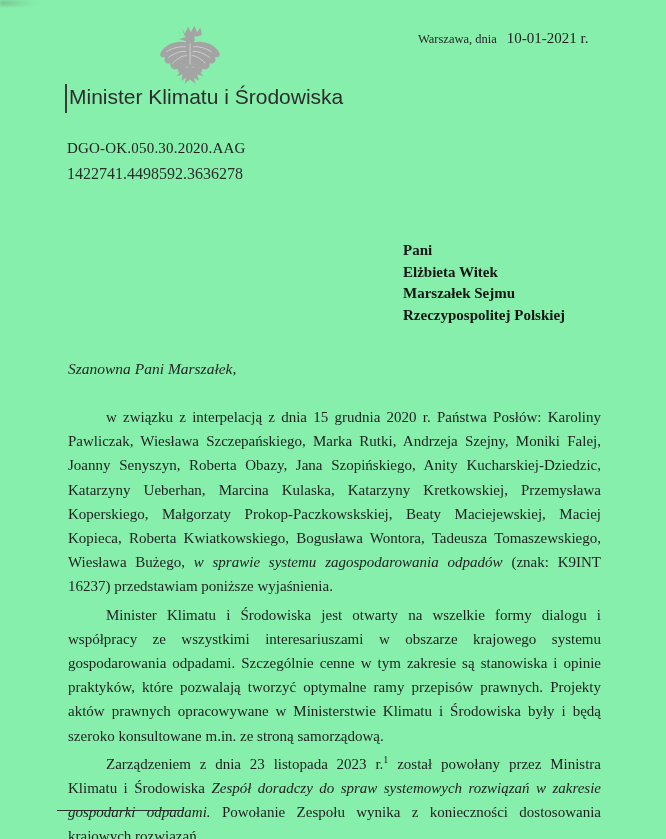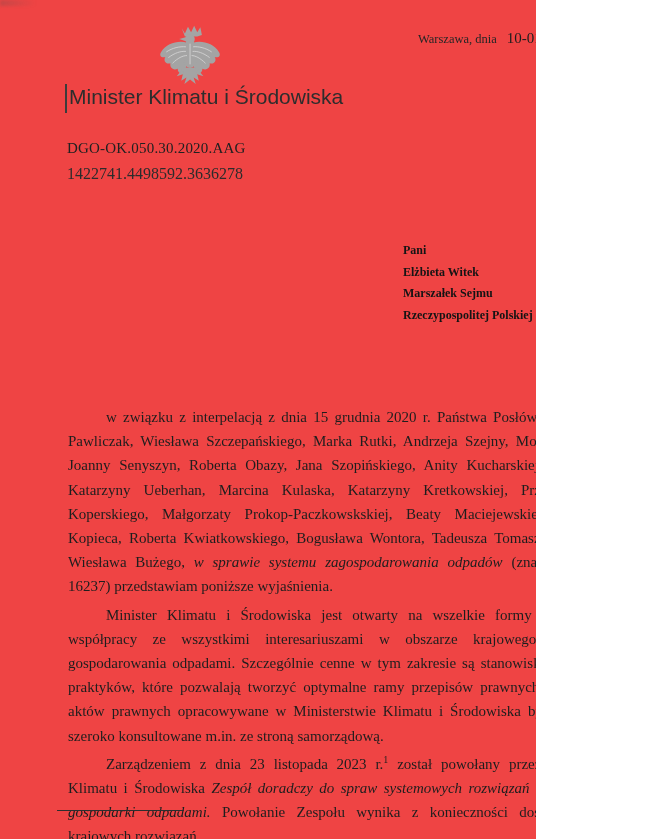--- a/index.html
+++ b/index.html
@@ -1,20 +1,20 @@
 <!DOCTYPE html>
 <html lang="pl"><head>
 <meta charset="utf-8">
 <style>
   html, body { margin: 0; padding: 0; }
   .page {
     position: relative;
-    width: 536px;
+    width: 666px;
     height: 839px;
-    background: #ef4444;
+    background: #86efac;
     font-family: "Liberation Serif", serif;
     color: #1f1f1f;
     overflow: hidden;
   }
   .abs { position: absolute; }
 
   .corner-smudge {
     left: 0; top: 0; width: 36px; height: 6px;
     background: linear-gradient(90deg, rgba(80,80,80,0.25), rgba(80,80,80,0));
     filter: blur(1.5px);
@@ -38,21 +38,21 @@
     font-family: "Liberation Sans", sans-serif;
     font-size: 21px; color: #2d2d2d;
     white-space: nowrap;
   }
 
   .reference   { left: 67px; top: 140px; font-size: 15px; letter-spacing: 0.2px; color: #212121; }
   .case-number { left: 67px; top: 165px; font-size: 16px; color: #2c2c2c; }
 
   .recipient {
     left: 403px; top: 240px;
-    font-size: 12px; font-weight: bold;
+    font-size: 15px; font-weight: bold;
     line-height: 21.5px; color: #141414;
   }
 
   .salutation { left: 68px; top: 360px; font-style: italic; font-size: 15.5px; color: #242424; }
 
   .letter-body {
     left: 64px; top: 401px; width: 541px;
     font-size: 15px; line-height: 24.2px;
     text-align: justify; color: #1e1e1e;
   }
@@ -119,20 +119,21 @@
 
   <div class="abs case-number">1422741.4498592.3636278</div>
 
   <div class="abs recipient">
     <div>Pani</div>
     <div>Elżbieta Witek</div>
     <div>Marszałek Sejmu</div>
     <div>Rzeczypospolitej Polskiej</div>
   </div>
 
+  <div class="abs salutation">Szanowna Pani Marszałek,</div>
 
   <div class="abs letter-body">
       <div class="para"><span>w związku z interpelacją z dnia 15 grudnia 2020 r. Państwa Posłów: Karoliny Pawliczak, Wiesława Szczepańskiego, Marka Rutki, Andrzeja Szejny, Moniki Falej, Joanny Senyszyn, Roberta Obazy, Jana Szopińskiego, Anity Kucharskiej-Dziedzic, Katarzyny Ueberhan, Marcina Kulaska, Katarzyny Kretkowskiej, Przemysława Koperskiego, Małgorzaty Prokop-Paczkowskskiej, Beaty Maciejewskiej, Maciej Kopieca, Roberta Kwiatkowskiego, Bogusława Wontora, Tadeusza Tomaszewskiego, Wiesława Bużego, </span><i>w sprawie systemu zagospodarowania odpadów</i><span> (znak: K9INT 16237) przedstawiam poniższe wyjaśnienia.</span></div>
       <div class="para"><span>Minister Klimatu i Środowiska jest otwarty na wszelkie formy dialogu i współpracy ze wszystkimi interesariuszami w obszarze krajowego systemu gospodarowania odpadami. Szczególnie cenne w tym zakresie są stanowiska i opinie praktyków, które pozwalają tworzyć optymalne ramy przepisów prawnych. Projekty aktów prawnych opracowywane w Ministerstwie Klimatu i Środowiska były i będą szeroko konsultowane m.in. ze stroną samorządową.</span></div>
       <div class="para"><span>Zarządzeniem z dnia 23 listopada 2023 r.</span><sup>1</sup><span> został powołany przez Ministra Klimatu i Środowiska </span><i>Zespół doradczy do spraw systemowych rozwiązań w zakresie gospodarki odpadami.</i><span> Powołanie Zespołu wynika z konieczności dostosowania krajowych rozwiązań</span></div>
     </div>
 
   <div class="abs footnote-rule"></div>
 
 

